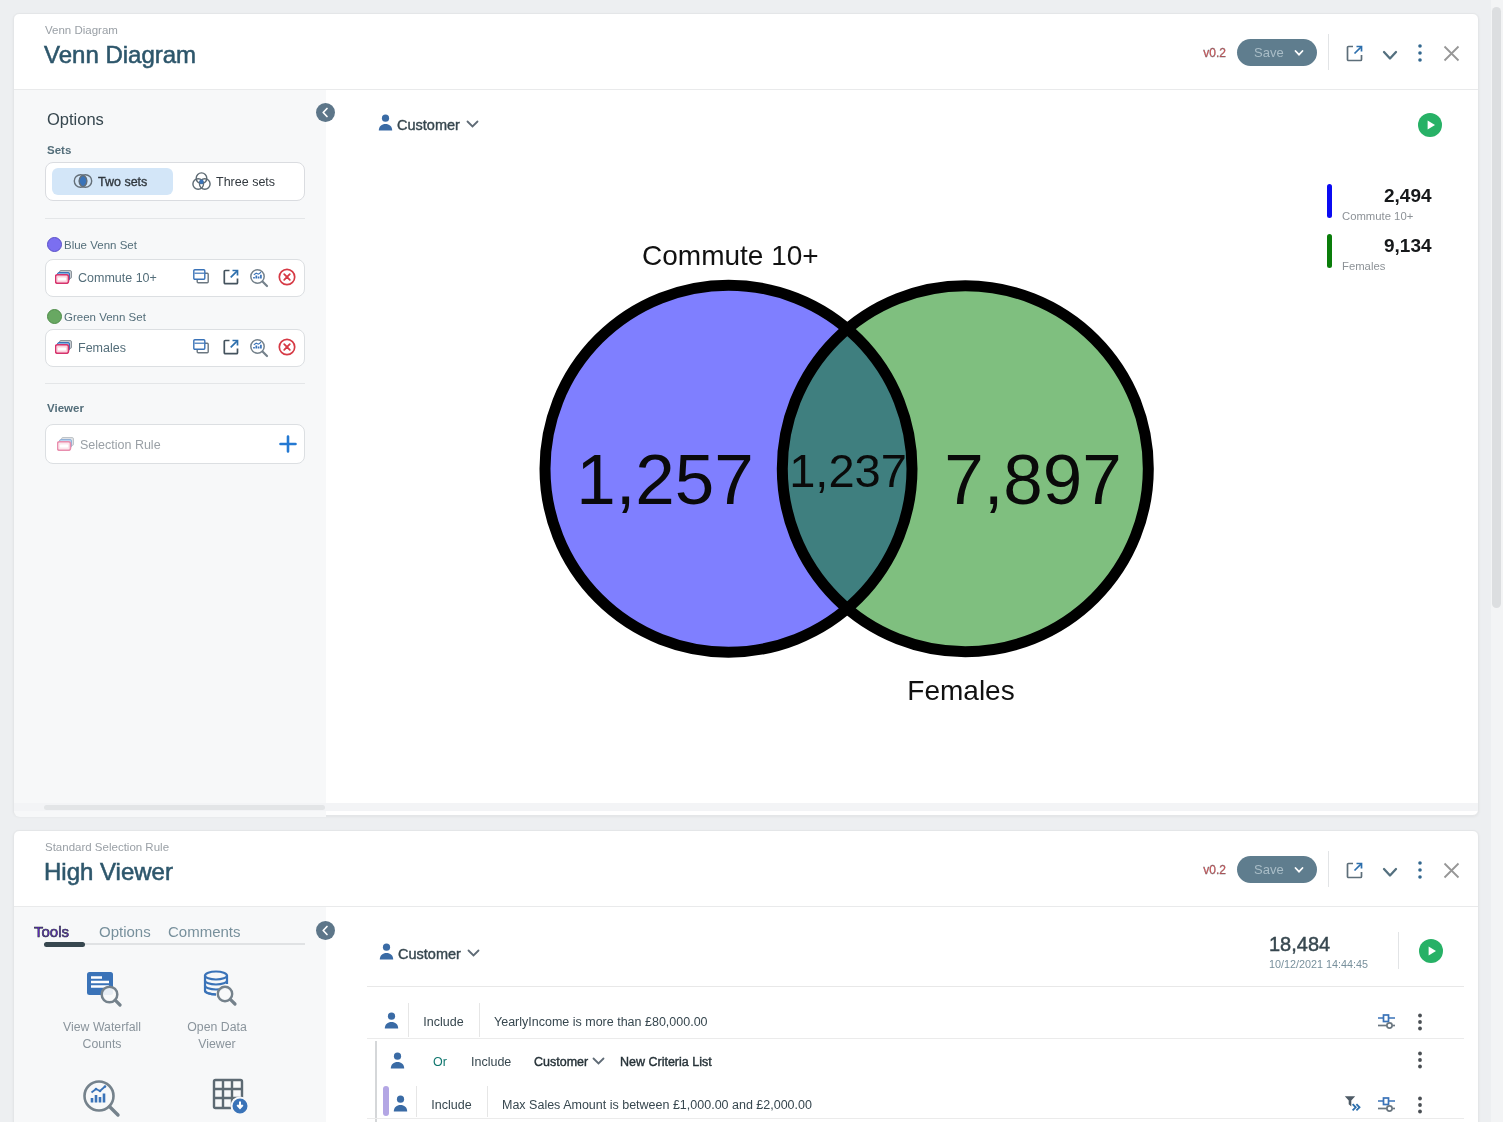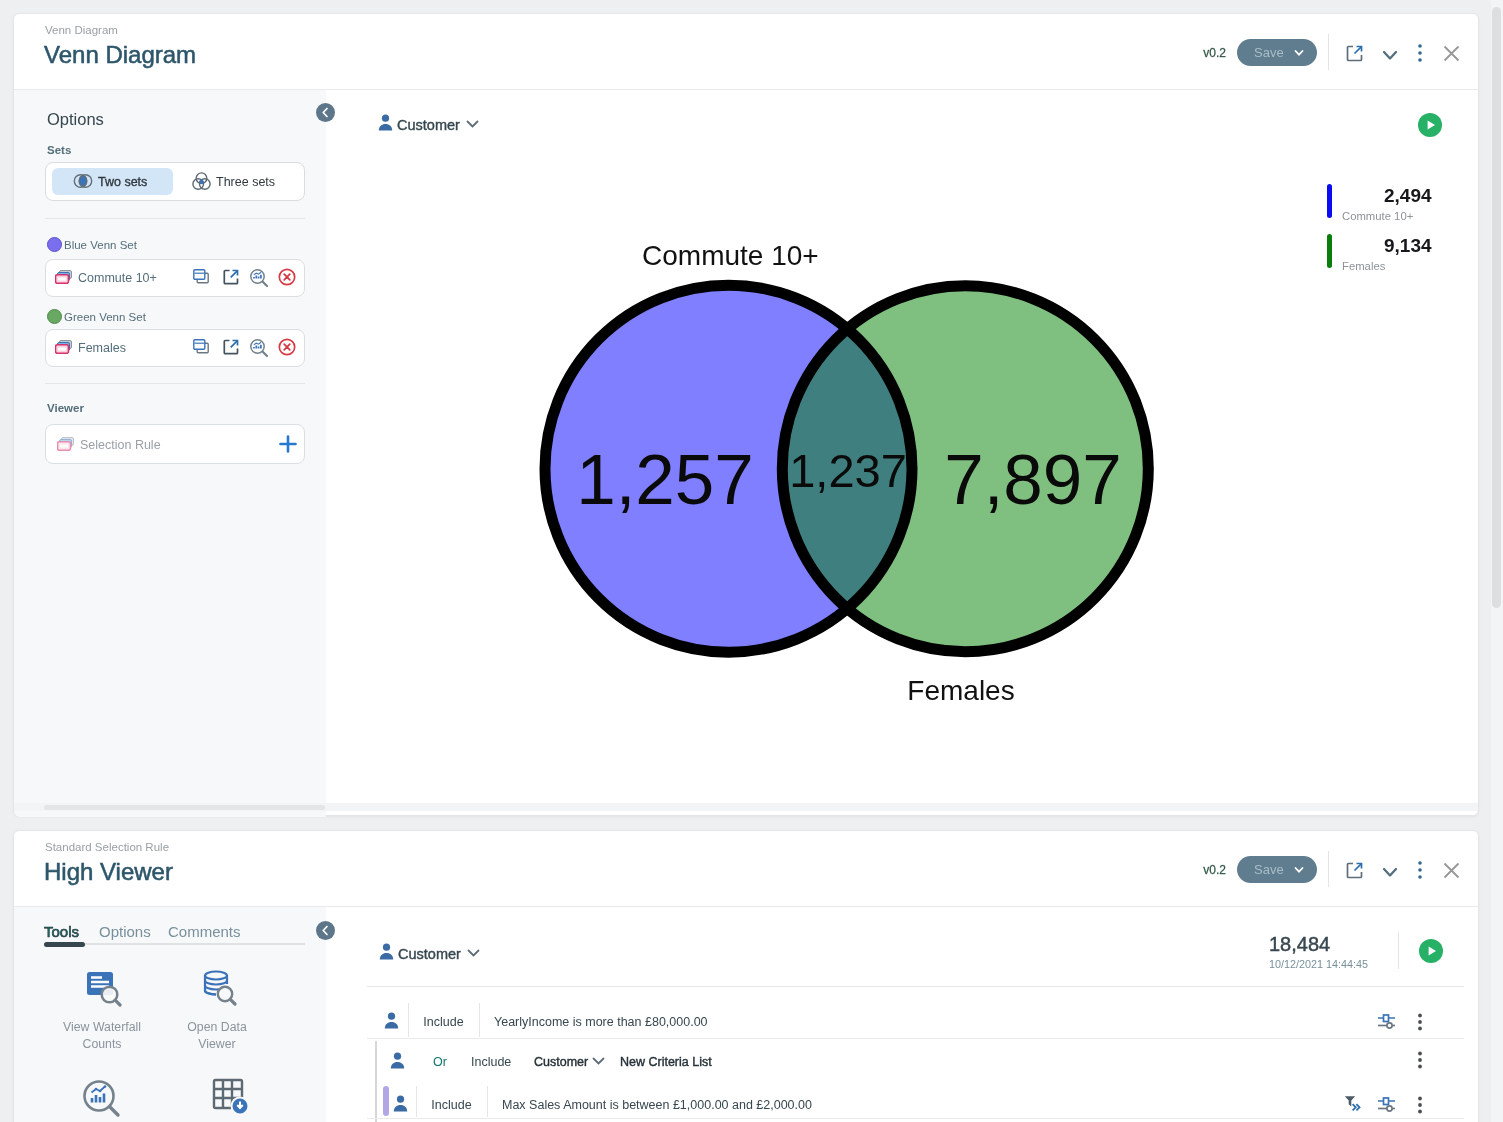--- a/index.html
+++ b/index.html
@@ -9,21 +9,21 @@
   border:1px solid #e4e6e8; box-shadow:0 1px 3px rgba(0,0,0,.05); }
 .abs { position:absolute; }
 .hdr-bc { position:absolute; left:31px; top:10.5px; font-size:11.5px; color:#9aa0a6; line-height:1; }
 .hdr-title { position:absolute; left:30px; top:29px; font-size:24px; font-weight:normal; color:#2d566b; line-height:1; -webkit-text-stroke:0.55px #2d566b; }
 .hdr-line { position:absolute; left:0; top:75px; width:100%; height:1px; background:#e9eaeb; }
 .sidebar { position:absolute; left:0; top:76px; width:312px; background:#f7f8f9; border-bottom-left-radius:6px; }
 .collapse-btn { position:absolute; width:19px; height:19px; border-radius:50%; background:#5d7689; color:#fff; }
 .collapse-btn svg { position:absolute; left:3px; top:3px; }
 .vlabel { font-size:11.5px; color:#546e7a; font-weight:bold; }
 .rowbox { position:absolute; left:31px; width:260px; height:38px; background:#fff; border:1px solid #dcdfe2; border-radius:8px; }
-.v02 { position:absolute; font-size:12px; color:#14532d;margin-left:14px; -webkit-text-stroke:0.3px #606a72; }
+.v02 { position:absolute; font-size:12px; color:#ef4444;margin-left:14px; -webkit-text-stroke:0.3px #606a72; }
 .savepill { position:absolute; width:80px; height:27px; border-radius:14px; background:#5f7d8e; }
 .savepill span { position:absolute; left:17px; top:6px; font-size:13px; color:#a9bdc7; }
 .vdiv { position:absolute; width:1px; background:#e2e4e6; }
 .legend-num { font-size:19px; font-weight:bold; color:#16181a;margin-left:42px; }
 .legend-lab { font-size:11.3px; color:#8d9297; }
 .playbtn { position:absolute; width:24px; height:24px; border-radius:50%; background:#27b166; }
 .playbtn svg { position:absolute; left:0; top:0; }
 </style>
 </head>
 <body>
@@ -215,21 +215,21 @@
     </svg>
   <svg class="abs" style="left:1402px; top:29px;" width="8" height="20" viewBox="0 0 8 20">
     <circle cx="4" cy="3" r="1.8" fill="#33688f"></circle>
       <circle cx="4" cy="10" r="1.8" fill="#33688f"></circle>
       <circle cx="4" cy="17" r="1.8" fill="#33688f"></circle>
   </svg>
   <svg class="abs" style="left:1428px; top:30px;" width="19" height="19" viewBox="0 0 19 19">
       <path d="M2.5 2.5l14 14M16.5 2.5l-14 14" stroke="#979797" stroke-width="1.8"></path>
     </svg>
 
-  <div class="abs" style="left:30px; top:92px; font-size:15px; color:#0f766e; -webkit-text-stroke:0.6px #263238;">Tools</div>
+  <div class="abs" style="left:20px; top:92px; font-size:15px; color:#6d28d9; -webkit-text-stroke:0.6px #263238;">Tools</div>
   <div class="abs" style="left:85px; top:92px; font-size:15px; color:#78909c;">Options</div>
   <div class="abs" style="left:154px; top:92px; font-size:15px; color:#78909c;">Comments</div>
   <div class="abs" style="left:30px; top:112px; width:261px; height:2px; background:#e0e2e4;"></div>
   <div class="abs" style="left:30px; top:110.5px; width:41px; height:5px; background:#37474f; border-radius:2.5px;"></div>
   <div class="collapse-btn" style="left:302px; top:90px;">
     <svg width="13" height="13" viewBox="0 0 13 13">
         <path d="M8 2.5L4.2 6.5L8 10.5" stroke="#fff" stroke-width="1.7" fill="none" stroke-linecap="round" stroke-linejoin="round"></path>
       </svg>
   </div>
 

